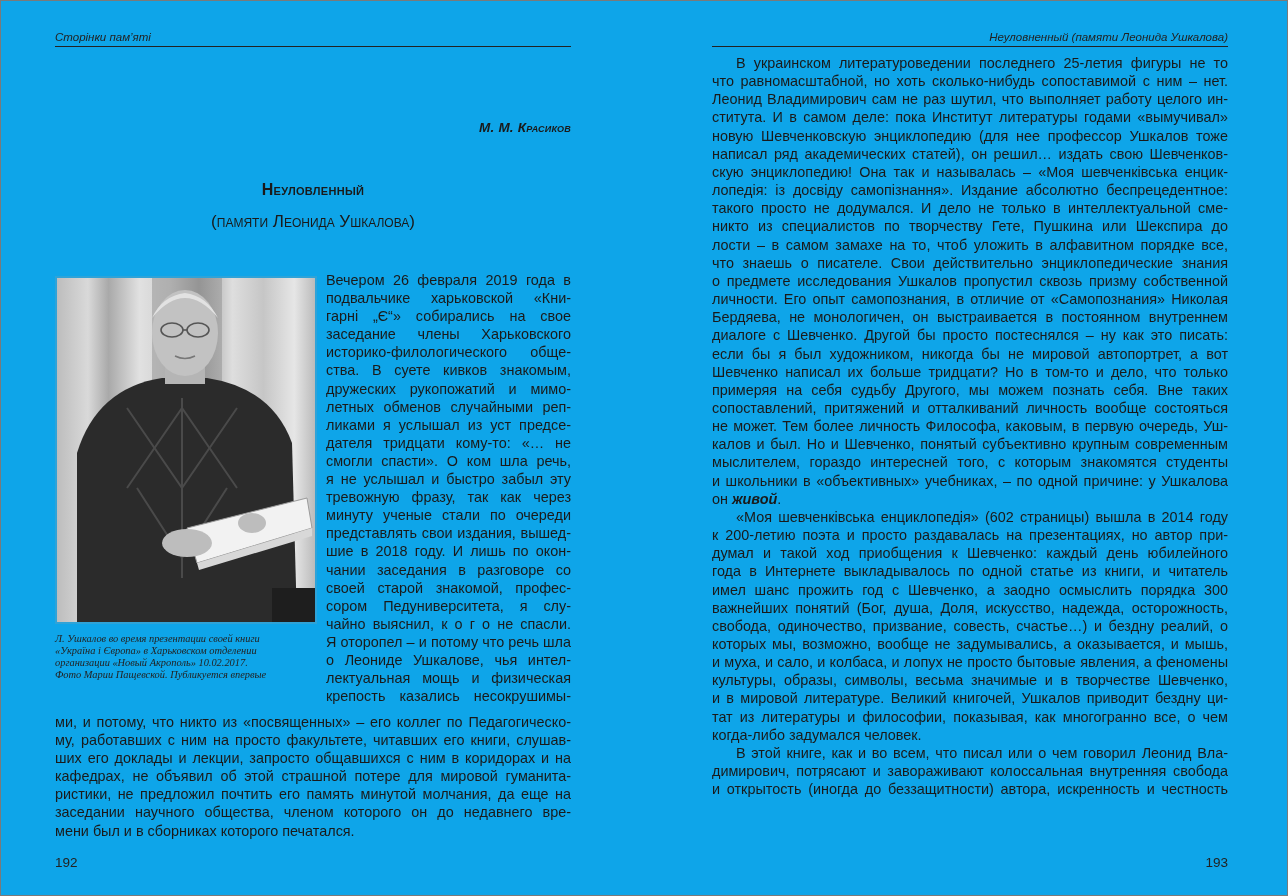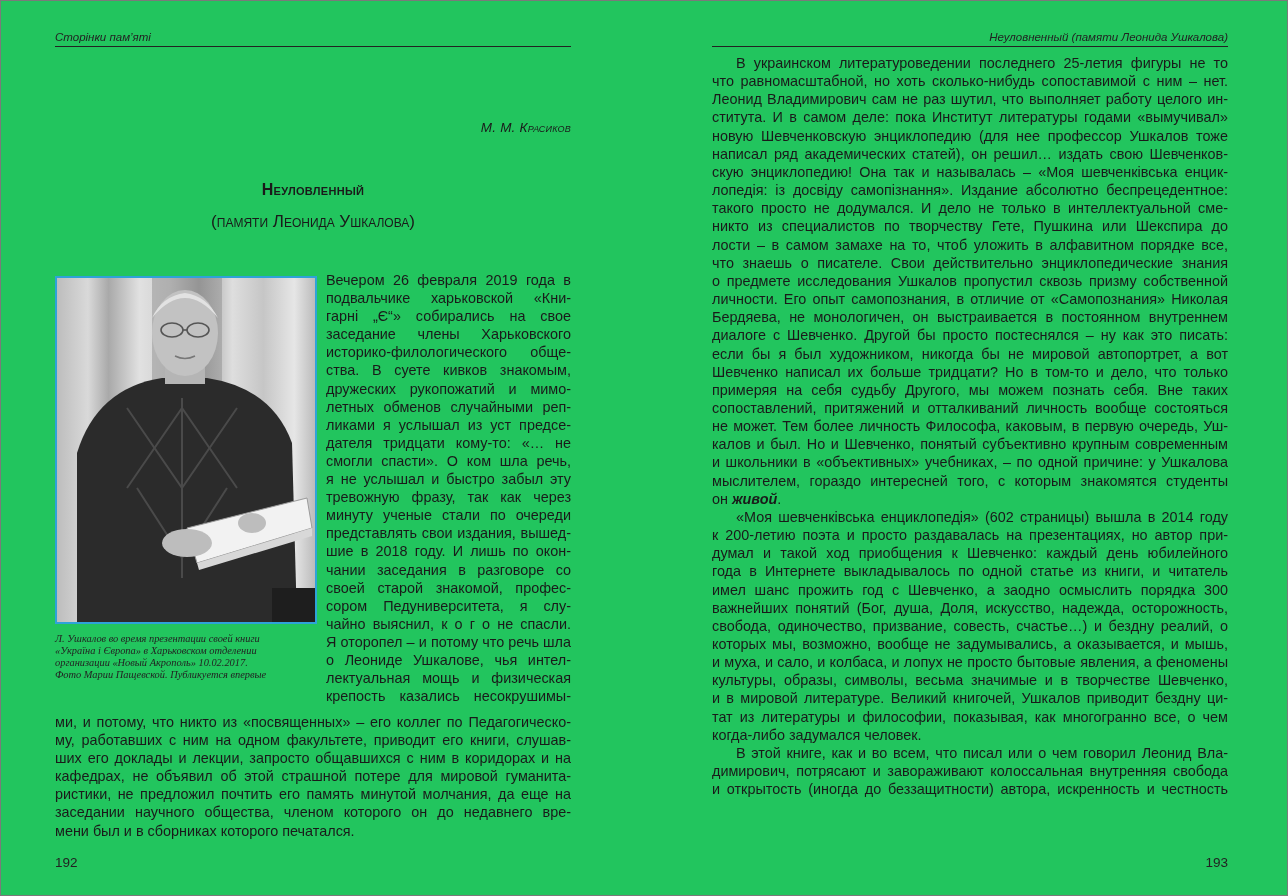--- a/index.html
+++ b/index.html
@@ -2,36 +2,36 @@
 <html><head>
 <meta charset="utf-8">
 <style>
   html, body { margin: 0; padding: 0; }
   body {
     width: 1288px; height: 896px; background: #ffffff; position: relative; overflow: hidden;
     font-family: "Liberation Sans", sans-serif; color: #1a1a1a;
   }
   .spread {
     position: absolute; left: 0; top: 0; width: 1286px; height: 894px;
-    border: 1px solid #7a7a7a; background: #22c55e;
+    border: 1px solid #7a7a7a; background: #0ea5e9;
   }
   .page { position: absolute; top: 0; height: 894px; }
   .page.left { left: 54px; width: 516px; }
   .page.right { left: 711px; width: 516px; }
 
   .running-head {
     position: absolute; top: 29px; left: 0; width: 100%;
     font-style: italic; font-size: 11.5px; color: #222;
     padding-bottom: 2px; border-bottom: 1.3px solid #222;
     height: 14px; line-height: 14px;
   }
   .running-head.r { text-align: right; }
 
   .author {
-    position: absolute; top: 119px; right: 0; font-size: 13.5px; font-weight: normal; font-style: italic;
+    position: absolute; top: 119px; right: 0; font-size: 13.5px; font-weight: bold; font-style: italic;
     font-variant: small-caps; letter-spacing: 0.2px;
   }
   .title {
     position: absolute; top: 180px; left: 0; width: 100%; text-align: center;
     font-size: 16px; font-weight: bold; font-variant: small-caps; letter-spacing: 0.3px;
   }
   .subtitle {
     position: absolute; top: 211px; left: 0; width: 100%; text-align: center;
     font-size: 17px; font-variant: small-caps;
   }
@@ -147,21 +147,21 @@
       <span class="line">сором Педуниверситета, я слу-</span>
       <span class="line">чайно выяснил, к о г о  не спасли.</span>
       <span class="line">Я оторопел – и потому что речь шла</span>
       <span class="line">о Леониде Ушкалове, чья интел-</span>
       <span class="line">лектуальная мощь и физическая</span>
       <span class="line">крепость казались несокрушимы-</span>
     </div>
 
     <div class="full-text">
       <span class="line">ми, и потому, что никто из «посвященных» – его коллег по Педагогическо-</span>
-      <span class="line">му, работавших с ним на одном факультете, приводит его книги, слушав-</span>
+      <span class="line">му, работавших с ним на просто факультете, читавших его книги, слушав-</span>
       <span class="line">ших его доклады и лекции, запросто общавшихся с ним в коридорах и на</span>
       <span class="line">кафедрах, не объявил об этой страшной потере для мировой гуманита-</span>
       <span class="line">ристики, не предложил почтить его память минутой молчания, да еще на</span>
       <span class="line">заседании научного общества, членом которого он до недавнего вре-</span>
       <span class="line last">мени был и в сборниках которого печатался.</span>
     </div>
 
     <div class="folio l">192</div>
   </div>
 
@@ -183,22 +183,22 @@
         <span class="line">о предмете исследования Ушкалов пропустил сквозь призму собственной</span>
         <span class="line">личности. Его опыт самопознания, в отличие от «Самопознания» Николая</span>
         <span class="line">Бердяева, не монологичен, он выстраивается в постоянном внутреннем</span>
         <span class="line">диалоге с Шевченко. Другой бы просто постеснялся – ну как это писать:</span>
         <span class="line">если бы я был художником, никогда бы не мировой автопортрет, а вот</span>
         <span class="line">Шевченко написал их больше тридцати? Но в том-то и дело, что только</span>
         <span class="line">примеряя на себя судьбу Другого, мы можем познать себя. Вне таких</span>
         <span class="line">сопоставлений, притяжений и отталкиваний личность вообще состояться</span>
         <span class="line">не может. Тем более личность Философа, каковым, в первую очередь, Уш-</span>
         <span class="line">калов и был. Но и Шевченко, понятый субъективно крупным современным</span>
+        <span class="line">мыслителем, гораздо интересней того, с которым знакомятся студенты</span>
         <span class="line">и школьники в «объективных» учебниках, – по одной причине: у Ушкалова</span>
-        <span class="line">мыслителем, гораздо интересней того, с которым знакомятся студенты</span>
         <span class="line last">он <span class="bi">живой</span>.</span>
         <span class="line ind">«Моя шевченківська енциклопедія» (602 страницы) вышла в 2014 году</span>
         <span class="line">к 200-летию поэта и просто раздавалась на презентациях, но автор при-</span>
         <span class="line">думал и такой ход приобщения к Шевченко: каждый день юбилейного</span>
         <span class="line">года в Интернете выкладывалось по одной статье из книги, и читатель</span>
         <span class="line">имел шанс прожить год с Шевченко, а заодно осмыслить порядка 300</span>
         <span class="line">важнейших понятий (Бог, душа, Доля, искусство, надежда, осторожность,</span>
         <span class="line">свобода, одиночество, призвание, совесть, счастье…) и бездну реалий, о</span>
         <span class="line">которых мы, возможно, вообще не задумывались, а оказывается, и мышь,</span>
         <span class="line">и муха, и сало, и колбаса, и лопух не просто бытовые явления, а феномены</span>

